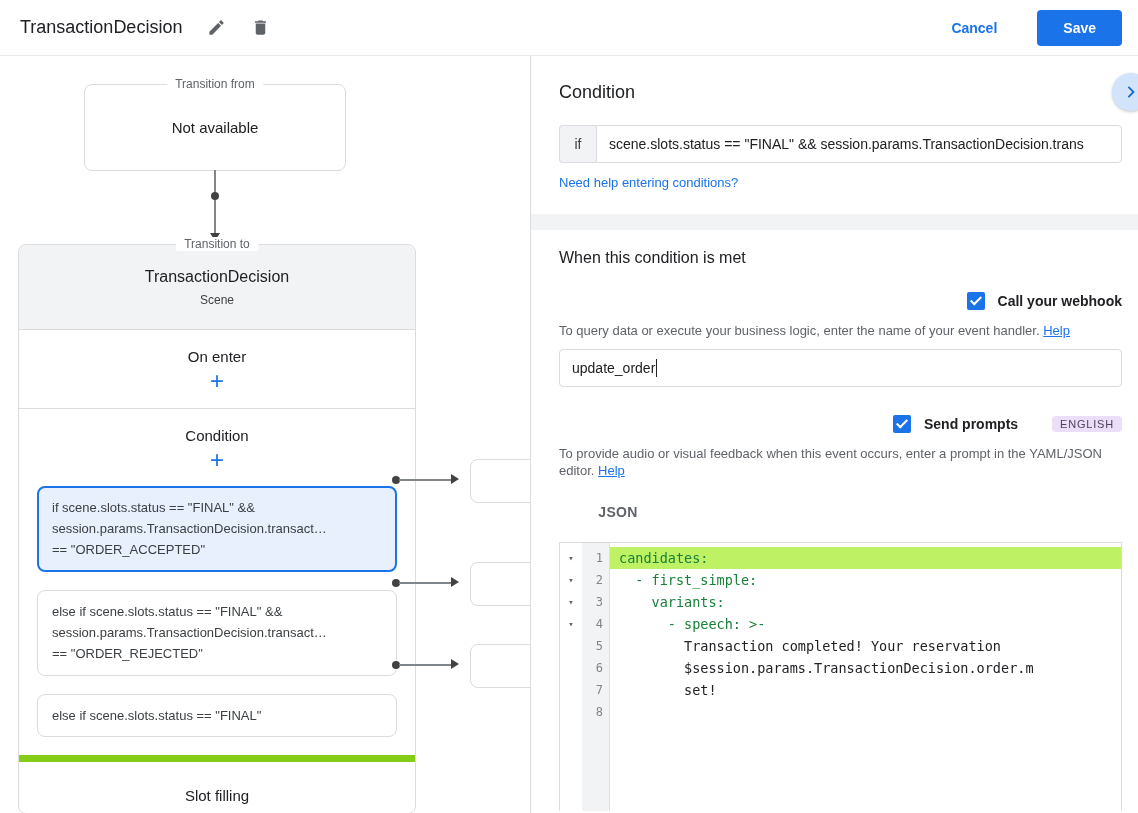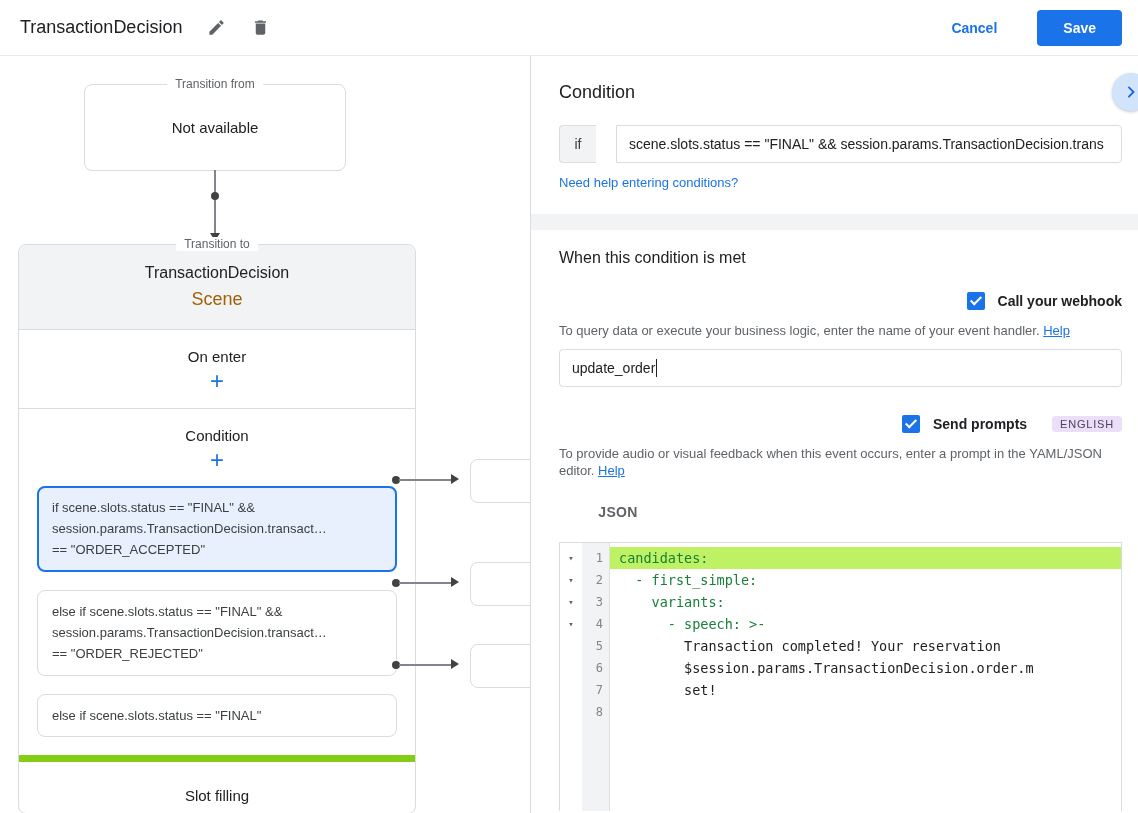--- a/index.html
+++ b/index.html
@@ -21,21 +21,21 @@
   .box-label { position:absolute; top:-8px; left:50%; transform:translateX(-50%); background:#fff; padding:0 8px; font-size:12px; color:#5f6368; white-space:nowrap; }
   .tfrom { position:absolute; left:84px; top:28px; width:260px; height:85px; border:1px solid #dadce0; border-radius:8px; background:#fff; }
   .tfrom-value { display:flex; align-items:center; justify-content:center; height:100%; font-size:15px; color:#202124; }
   .vline { position:absolute; left:214px; top:114px; width:2px; height:64px; background:#80868b; }
   .vdot { position:absolute; left:-3px; top:22px; width:8px; height:8px; border-radius:50%; background:#424242; }
   .varrow { position:absolute; left:-4px; bottom:-7px; width:0; height:0; border-left:5px solid transparent; border-right:5px solid transparent; border-top:8px solid #424242; }
 
   .tto { position:absolute; left:18px; top:188px; width:396px; height:568px; border:1px solid #dadce0; border-radius:8px; background:#fff; }
   .tto-header { height:84px; background:#f1f3f4; border-bottom:1px solid #dadce0; border-radius:8px 8px 0 0; display:flex; flex-direction:column; align-items:center; justify-content:center; gap:7px; cursor:pointer; }
   .tto-title { font-size:16px; color:#202124; }
-  .tto-sub { font-size:18px; color:#a16207; }
+  .tto-sub { font-size:12px; color:#404040; }
   .card-row { display:flex; align-items:center; justify-content:space-between; padding:15px 20px;flex-direction:column; }
   .card-row.bb { border-bottom:1px solid #dadce0; }
   .cond-head { padding:15px 20px 14px; }
   .row-label { font-size:15px; color:#202124; line-height:24px; }
   .plus { font-size:24px; font-weight:300; color:#1a73e8; line-height:24px; cursor:pointer; }
   .cond-item { margin:0 18px 18px; height:86px; box-sizing:border-box; border:1px solid #dadce0; border-radius:8px; background:#fff; padding:10px 14px; cursor:pointer; }
   .cond-item.selected { border:2px solid #1a73e8; background:#e8f0fe; padding:9px 13px; }
   .cond-item.single { height:43px; }
   .cond-line { font-size:13px; line-height:21px; color:#3c4043; white-space:nowrap; overflow:hidden; }
   .slot-head { border-top:7px solid #84cc16; margin-top:8px; padding:22px 20px 12px; }
@@ -45,32 +45,32 @@
   .hc1 { top:424px; } .hc2 { top:527px; } .hc3 { top:609px; }
   .hdot { position:absolute; left:0; top:-4px; width:8px; height:8px; border-radius:50%; background:#424242; }
   .hline { position:absolute; left:7px; top:-1px; width:53px; height:2px; background:#80868b; }
   .harrow { position:absolute; left:59px; top:-6px; width:0; height:0; border-top:5px solid transparent; border-bottom:5px solid transparent; border-left:8px solid #424242; }
   .target-box { position:absolute; left:78px; top:-21px; width:70px; height:42px; border:1px solid #dadce0; border-radius:8px; background:#fff; cursor:pointer; }
 
   
   .panel { flex:1; border-left:1px solid #dadce0; position:relative; overflow:hidden; background:#fff; }
   .panel-title { margin:25px 16px 0 28px; font-size:18px; color:#202124; line-height:22px; }
   .expand-btn { position:absolute; top:17px; right:-12px; width:38px; height:38px; border-radius:50%; background:#d2e3fc; display:flex; align-items:center; justify-content:center; cursor:pointer; box-shadow:0 1px 3px rgba(60,64,67,.3); }
-  .cond-row { margin:22px 16px 0 28px; display:flex; height:38px;gap:20px; }
+  .cond-row { margin:22px 16px 0 28px; display:flex; height:38px; }
   .if-chip { width:37px; box-sizing:border-box; border:1px solid #dadce0; border-right:none; border-radius:4px 0 0 4px; background:#f1f3f4; display:flex; align-items:center; justify-content:center; font-size:14px; color:#3c4043; }
   .cond-input { flex:1; box-sizing:border-box; border:1px solid #dadce0; border-radius:0 4px 4px 0; display:flex; align-items:center; padding:0 12px; font-size:14px; color:#202124; white-space:nowrap; overflow:hidden; background:#fff; }
   .help-link { display:block; margin:12px 16px 0 28px; font-size:13px; color:#1a73e8; cursor:pointer; width:max-content; }
   .section-divider { margin-top:24px; height:16px; background:#f1f3f4; }
   .when-title { margin:18px 16px 0 28px; font-size:16px; color:#202124; line-height:20px; }
   .check-row { margin:24px 16px 0 28px; display:flex; align-items:center; gap:13px;justify-content:flex-end; }
   .check-row.prompts { margin-top:28px; }
   .checkbox { width:18px; height:18px; background:#1a73e8; border-radius:2px; position:relative; cursor:pointer; flex:0 0 18px; }
   .checkbox::after { content:""; position:absolute; left:6px; top:2px; width:4px; height:9px; border:solid #fff; border-width:0 2px 2px 0; transform:rotate(45deg); }
   .check-label { font-size:14px; font-weight:bold; color:#202124; }
-  .badge { background:#eadef8; color:#4a4458; font-size:11px; letter-spacing:.8px; padding:2px 8px; border-radius:4px; margin-left:12px; }
+  .badge { background:#eadef8; color:#4a4458; font-size:11px; letter-spacing:.8px; padding:2px 8px; border-radius:4px; margin-left:21px; }
   .desc { margin:12px 16px 0 28px; font-size:13px; color:#5f6368; line-height:17px; }
   .ilink { color:#1a73e8; text-decoration:underline; cursor:pointer; }
   .webhook-input { margin:10px 16px 0 28px; height:38px; box-sizing:border-box; border:1px solid #dadce0; border-radius:4px; display:flex; align-items:center; padding:0 12px; font-size:14px; color:#202124; cursor:text; }
   .caret { width:1px; height:18px; background:#202124; margin-left:1px; }
   .tabs { margin:16px 16px 0 28px; display:flex; }
   .tab { min-width:118px; height:33px; display:flex; align-items:center; justify-content:center; font-size:14px; font-weight:bold; color:#5f6368; cursor:pointer; letter-spacing:.3px; }
   .tab.active { background:#e8f0fe; color:#1a73e8; }
 
   .editor { margin:14px 16px 0 28px; height:268px; border:1px solid #dadce0; border-bottom:none; position:relative; overflow:hidden; background:#fff; font-family:"DejaVu Sans Mono", monospace; }
   .gutter-bg { position:absolute; left:22px; top:0; bottom:0; width:27px; background:#f1f3f4; border-right:1px solid #e0e0e0; }

